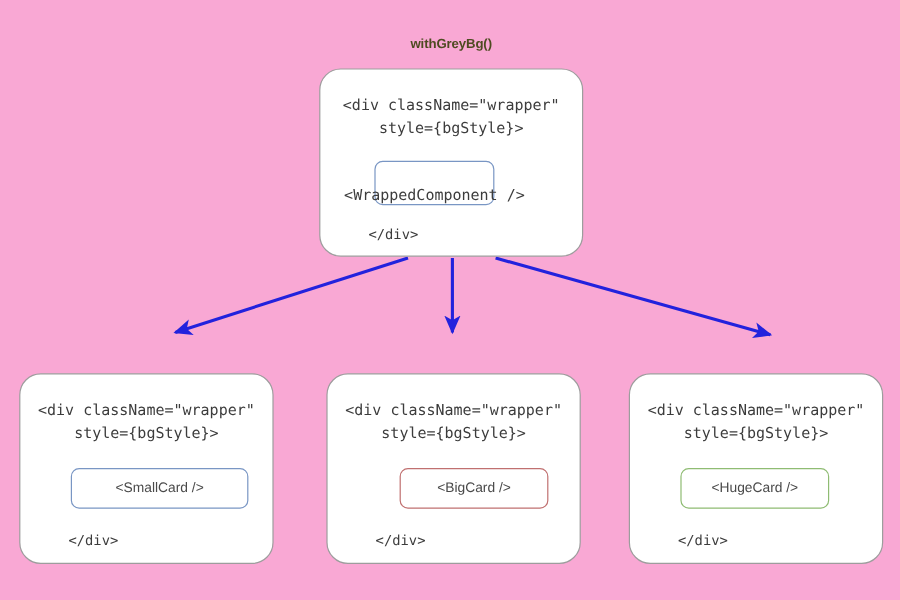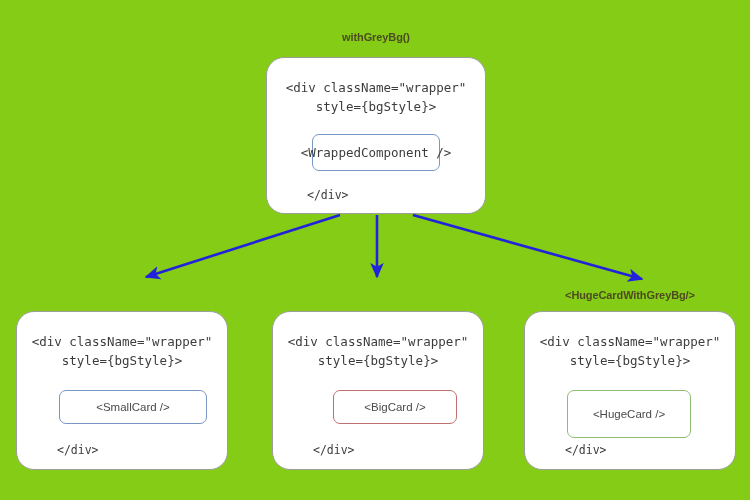--- a/index.html
+++ b/index.html
@@ -4,21 +4,21 @@
 <style>
   html, body {
     margin: 0;
     padding: 0;
     background: #ffffff;
   }
   #canvas {
     position: relative;
     width: 750px;
     height: 500px;
-    background: #84cc16;
+    background: #f9a8d4;
     overflow: hidden;
     font-family: "Liberation Sans", sans-serif;
   }
 
   
   #arrows {
     position: absolute;
     left: 0;
     top: 0;
     width: 750px;
@@ -110,21 +110,21 @@
     <line x1="377" y1="215" x2="377" y2="277" stroke="#2222dd" stroke-width="2.6" marker-end="url(#ah)"></line>
     <line x1="413" y1="215" x2="642" y2="279" stroke="#2222dd" stroke-width="2.6" marker-end="url(#ah)"></line>
   </svg>
 
   <div class="node-label" style="left:266px; top:31px; width:220px;">withGreyBg()</div>
 
   <div class="box" style="left:266px; top:57px; width:220px; height:157px;">
     <div class="code" style="top:20px;">&lt;div className="wrapper"</div>
     <div class="code" style="top:39px;">style={bgStyle}&gt;</div>
 
-    <div class="inner-box mono v-blue" style="left:45px; top:76px; width:128px; height:37px;">
+    <div class="inner-box mono v-blue" style="left:45px; top:76px; width:100px; height:37px;align-items:flex-end;">
       <span class="inner-text">&lt;WrappedComponent /&gt;</span>
     </div>
 
     <div class="code-close" style="left:40px; top:130px;">&lt;/div&gt;</div>
   </div>
 
 
   <div class="box" style="left:16px; top:311px; width:212px; height:159px;">
     <div class="code" style="top:20px;">&lt;div className="wrapper"</div>
     <div class="code" style="top:39px;">style={bgStyle}&gt;</div>
@@ -141,26 +141,25 @@
     <div class="code" style="top:20px;">&lt;div className="wrapper"</div>
     <div class="code" style="top:39px;">style={bgStyle}&gt;</div>
 
     <div class="inner-box sans v-red" style="left:60px; top:78px; width:124px; height:34px;">
       <span class="inner-text">&lt;BigCard /&gt;</span>
     </div>
 
     <div class="code-close" style="left:40px; top:131px;">&lt;/div&gt;</div>
   </div>
 
-  <div class="node-label" style="left:524px; top:289px; width:212px;">&lt;HugeCardWithGreyBg/&gt;</div>
 
   <div class="box" style="left:524px; top:311px; width:212px; height:159px;">
     <div class="code" style="top:20px;">&lt;div className="wrapper"</div>
     <div class="code" style="top:39px;">style={bgStyle}&gt;</div>
 
-    <div class="inner-box sans v-green" style="left:42px; top:78px; width:124px; height:48px;">
+    <div class="inner-box sans v-green" style="left:42px; top:78px; width:124px; height:34px;">
       <span class="inner-text">&lt;HugeCard /&gt;</span>
     </div>
 
     <div class="code-close" style="left:40px; top:131px;">&lt;/div&gt;</div>
   </div>
 
 </div>
 
 </body></html>

